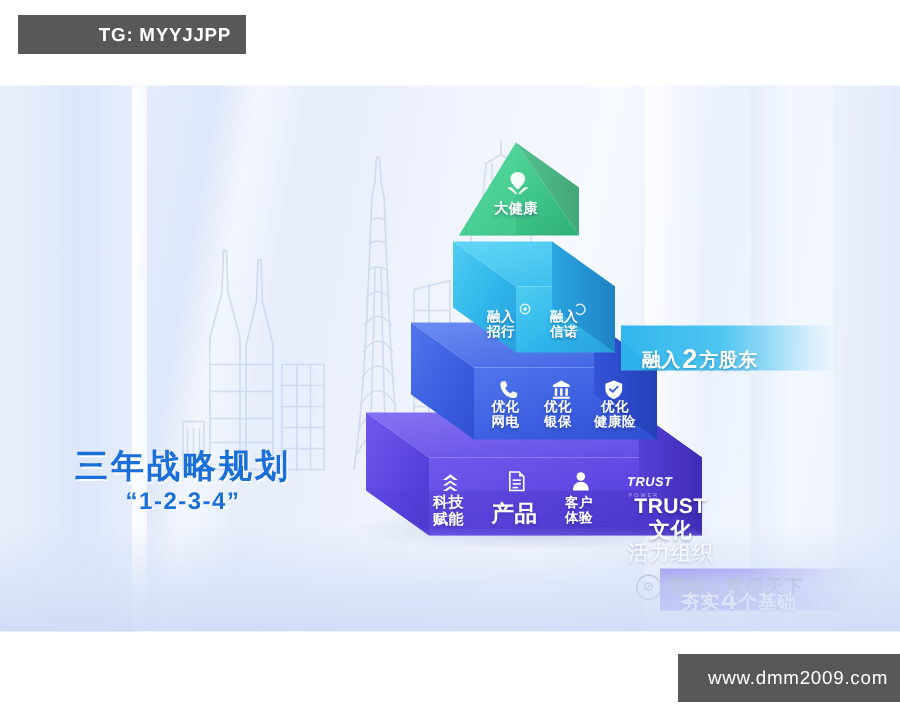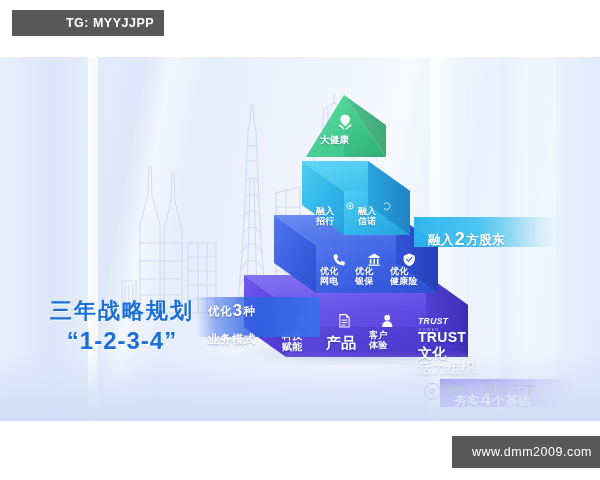--- a/index.html
+++ b/index.html
@@ -101,20 +101,21 @@
     position: absolute;
     left: 238px;
     top: 8px;
     width: 250px;
     height: 300px;
   }
   .tier-label {
     position: absolute;
     color: #ffffff;
     font-weight: bold;
+    text-align: center;
     line-height: 1.12;
     text-shadow: 0 1px 2px rgba(20,30,90,.35);
     white-space: pre-line;
     letter-spacing: .3px;
   }
 
   
   .ribbon {
     position: absolute;
     display: flex;
@@ -176,21 +177,21 @@
   }
   #title-line1 {
     font-size: 22px;
     font-weight: bold;
     color: #1b6fd8;
     letter-spacing: 2px;
     line-height: 1.25;
     text-shadow: 1px 1px 0 rgba(255,255,255,.8);
   }
   #title-line2 {
-    font-size: 24px;
+    font-size: 16px;
     font-weight: bold;
     color: #1b6fd8;
     letter-spacing: 1px;
     line-height: 1.3;
     text-shadow: 1px 1px 0 rgba(255,255,255,.8);
   }
 
   
   #credit {
     position: absolute;
@@ -422,26 +423,20 @@
 活力组织</div>
   </div>
 
 
   <div class="ribbon" id="ribbon-2">
     <div>
       <span>融入</span><span class="num">2</span><span>方股东</span>
     </div>
   </div>
 
-  <div class="ribbon" id="ribbon-3">
-    <div>
-      <span>优化</span><span class="num">3</span><span>种</span><br>
-      <span>业务模式</span>
-    </div>
-  </div>
 
   <div class="ribbon" id="ribbon-4">
     <div>
       <span>夯实</span><span class="num">4</span><span>个基础</span>
     </div>
   </div>
 
   <div id="main-title">
     <div id="title-line1">三年战略规划</div>
     <div id="title-line2">“1-2-3-4”</div>

